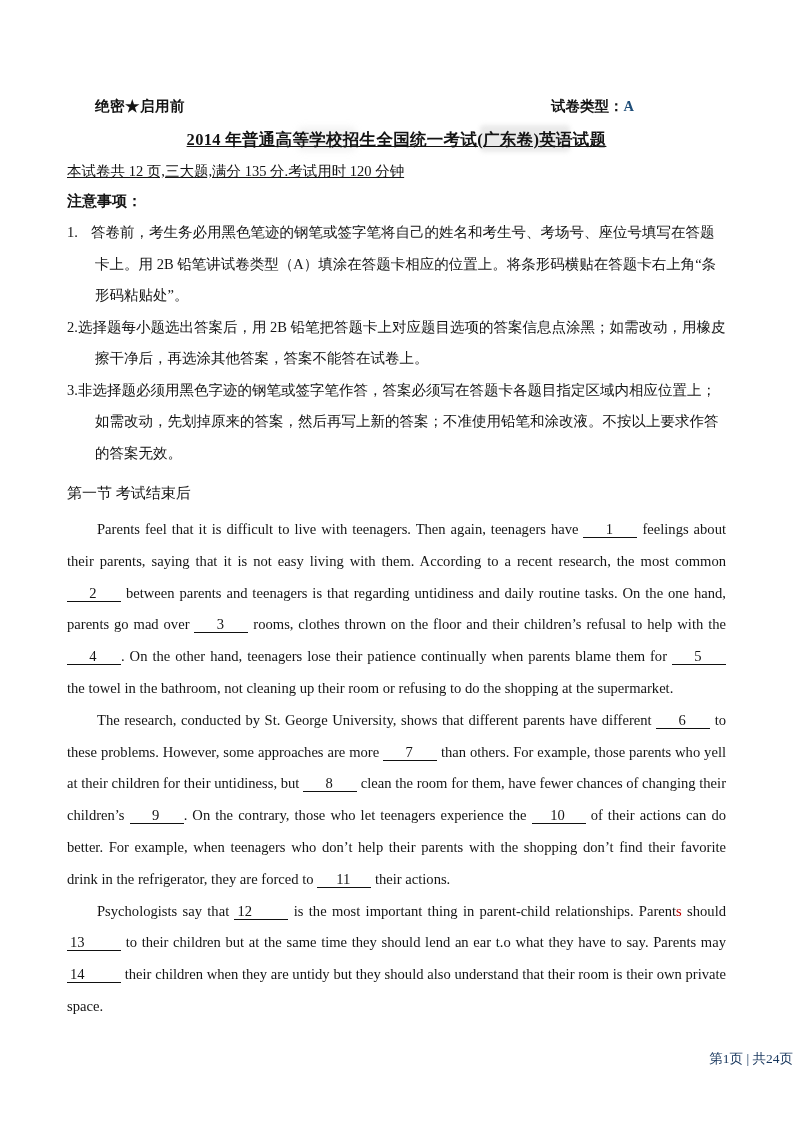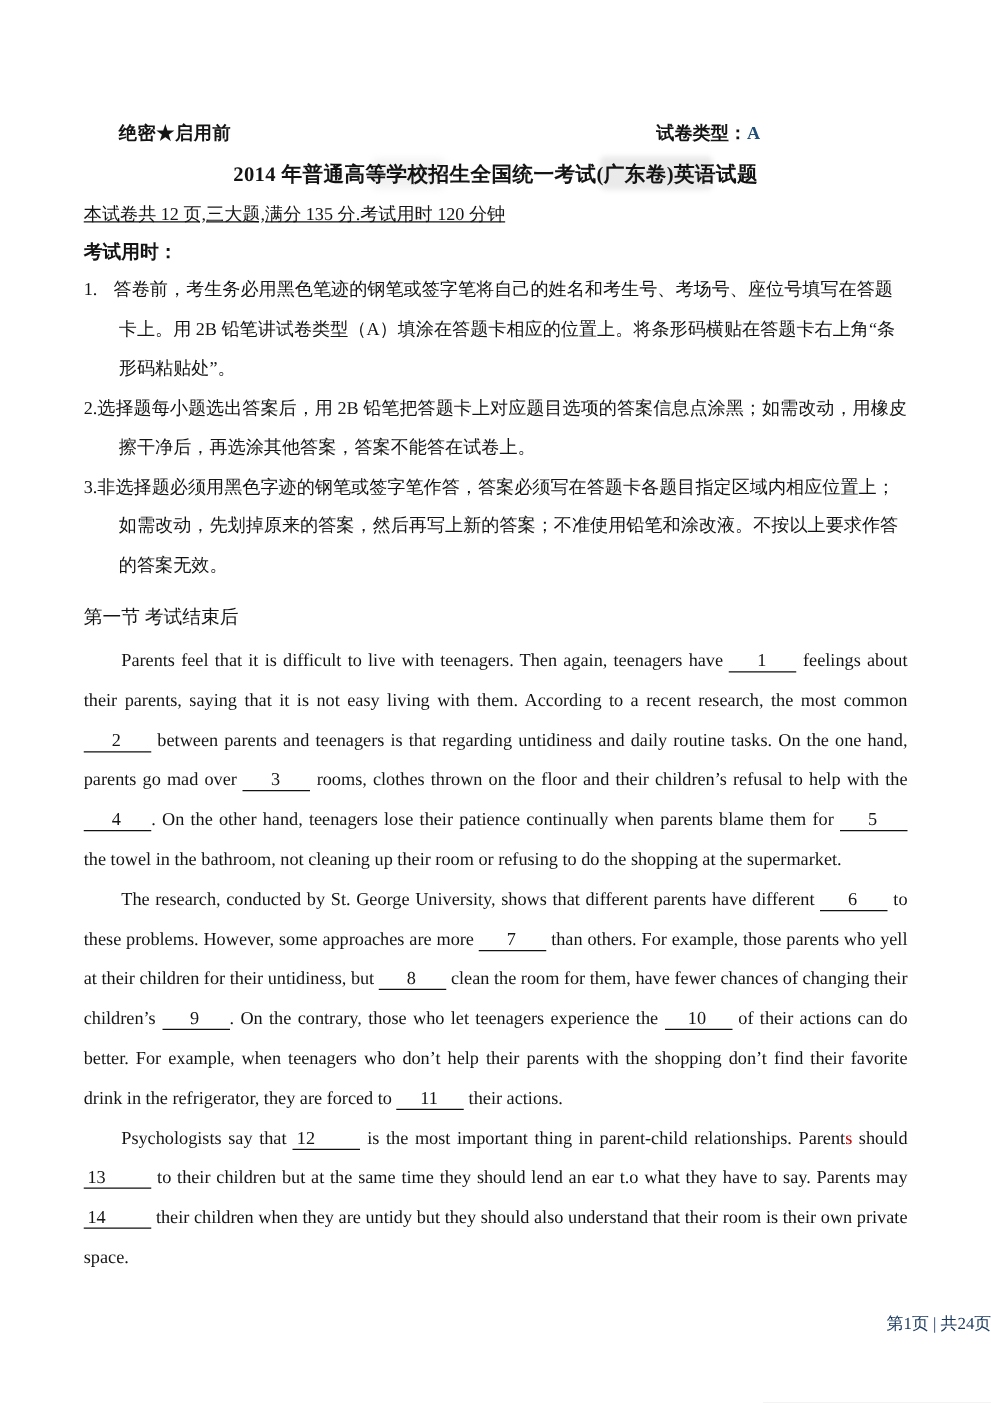--- a/index.html
+++ b/index.html
@@ -9,25 +9,25 @@
     margin:0 auto;
     background:#ffffff;
     font-family:"Liberation Serif","DejaVu Serif",serif;
     color:#141414;
     overflow:hidden;
   }
   .content { position:absolute; left:67px; right:67px; top:97px; }
 
   .header-row { display:flex; align-items:baseline; font-size:14.5px; font-weight:bold; }
   .secrecy { margin-left:28px; letter-spacing:0.5px; }
-  .paper-type { margin-left:auto; margin-right:118px; white-space:nowrap; }
+  .paper-type { margin-left:auto; margin-right:92px; white-space:nowrap; }
   .paper-type .latin { color:#1f4e79; }
 
   .title-wrap { text-align:center; margin-top:13px; }
-  .doc-title { font-weight:bold; font-size:16.5px; letter-spacing:0.3px; }
+  .doc-title { font-weight:bold; font-size:16.5px; letter-spacing:0.3px;text-decoration:underline; }
 
   .smudge { position:absolute; border-radius:4px; pointer-events:none; }
   .smudge.s1 { left:480px; top:125px; width:90px; height:27px; background:rgba(231,231,231,0.88); filter:blur(2px); }
   .smudge.s2 { left:298px; top:127px; width:58px; height:24px; background:rgba(232,232,232,0.55); filter:blur(3px); }
 
   .info-line { margin-top:11px; font-size:14.5px;text-decoration:underline; }
   .notes-heading { margin-top:11px; font-size:15px; font-weight:bold; }
 
   .notices { margin-top:6px; }
   .notice { padding-left:28px; text-indent:-28px; font-size:14.5px; line-height:31.5px; }
@@ -76,21 +76,21 @@
       <span class="secrecy">绝密★启用前</span>
       <span class="paper-type"><span>试卷类型：</span><span class="latin">A</span></span>
     </div>
 
     <div class="title-wrap">
       <span class="doc-title">2014 年普通高等学校招生全国统一考试(广东卷)英语试题</span>
     </div>
 
     <div class="info-line">本试卷共 12 页,三大题,满分 135 分.考试用时 120 分钟</div>
 
-    <div class="notes-heading">考试用时：</div>
+    <div class="notes-heading">注意事项：</div>
 
     <div class="notices" id="notices">
         <div class="notice"><span class="notice-num wide">1.</span><span>答卷前，考生务必用黑色笔迹的钢笔或签字笔将自己的姓名和考生号、考场号、座位号填写在答题卡上。用 2B 铅笔讲试卷类型（A）填涂在答题卡相应的位置上。将条形码横贴在答题卡右上角“条形码粘贴处”。</span></div>
         <div class="notice"><span class="notice-num">2.</span><span>选择题每小题选出答案后，用 2B 铅笔把答题卡上对应题目选项的答案信息点涂黑；如需改动，用橡皮擦干净后，再选涂其他答案，答案不能答在试卷上。</span></div>
         <div class="notice"><span class="notice-num">3.</span><span>非选择题必须用黑色字迹的钢笔或签字笔作答，答案必须写在答题卡各题目指定区域内相应位置上；如需改动，先划掉原来的答案，然后再写上新的答案；不准使用铅笔和涂改液。不按以上要求作答的答案无效。</span></div>
       </div>
 
 
     <div class="subsection">第一节 考试结束后</div>
 

